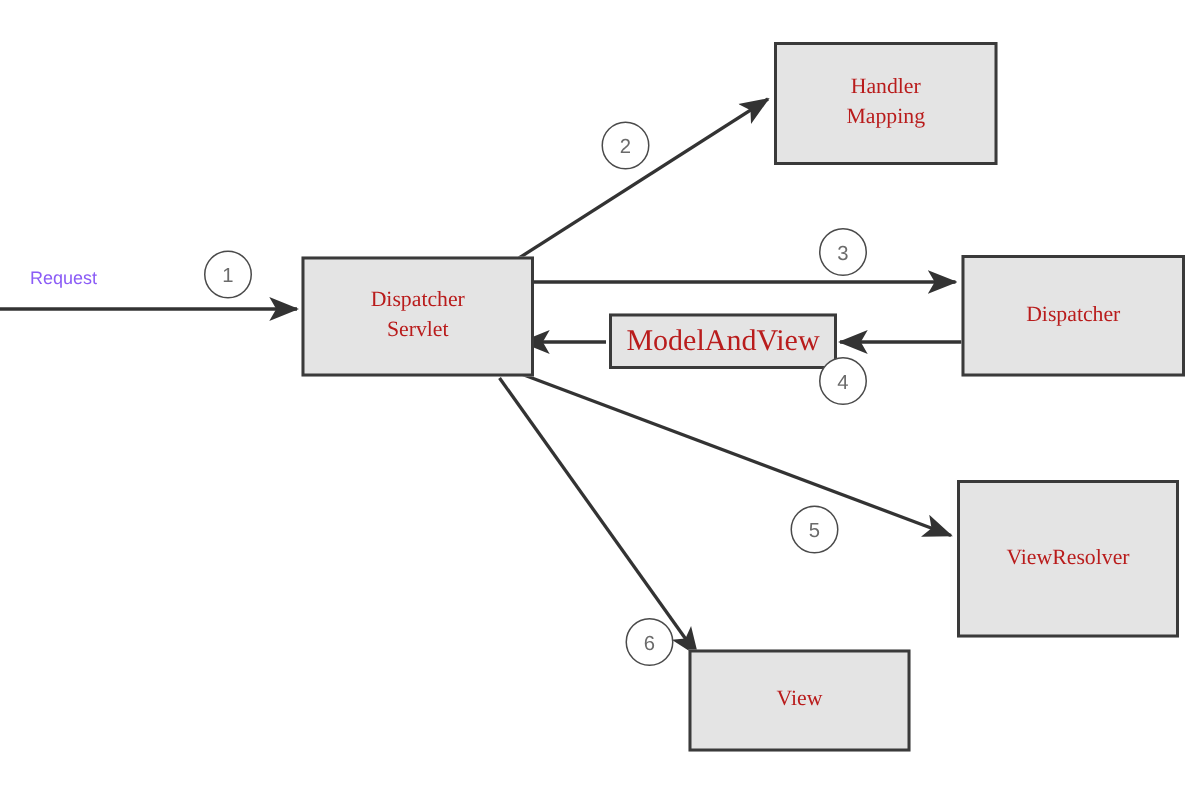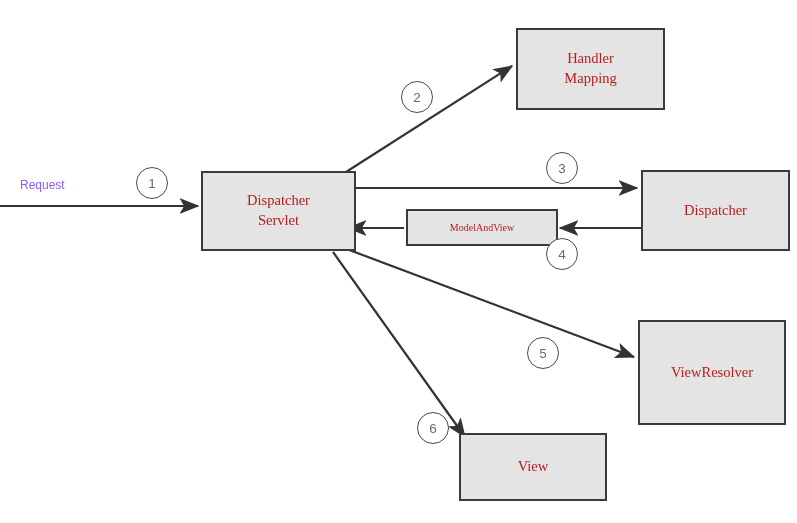--- a/index.html
+++ b/index.html
@@ -34,21 +34,21 @@
     justify-content: center;
     text-align: center;
     color: #b91c1c;
     font-size: 14.5px;
     line-height: 1.35;
     font-family: Liberation Serif, serif;
     white-space: pre-line;
     z-index: 3;
   }
   .node-box.small-label {
-    font-size: 10px;
+    font-size: 20px;
   }
   .plain-label {
     position: absolute;
     color: #8b5cf6;
     font-size: 12px;
     font-family: Liberation Sans, sans-serif;
     z-index: 3;
     white-space: nowrap;
   }
   .step-circle {

